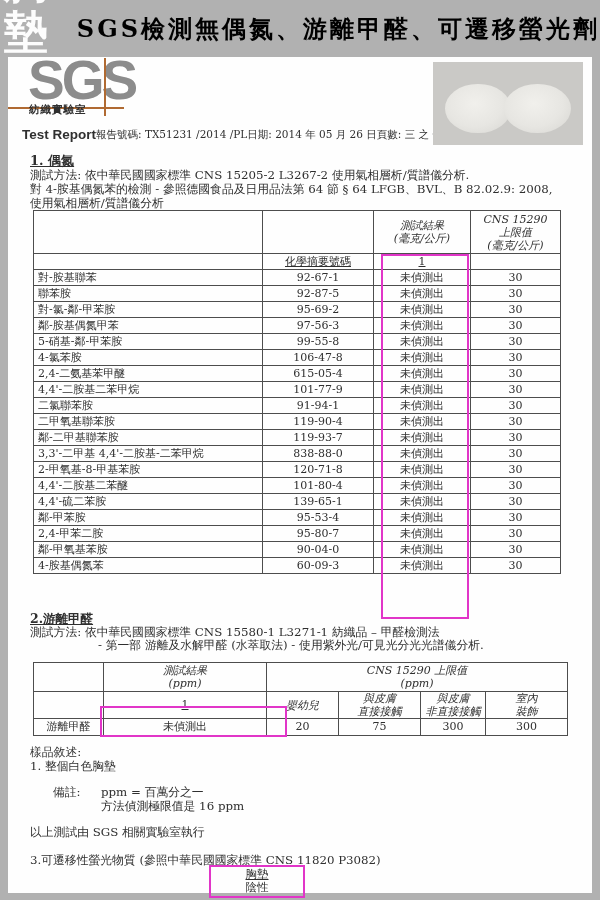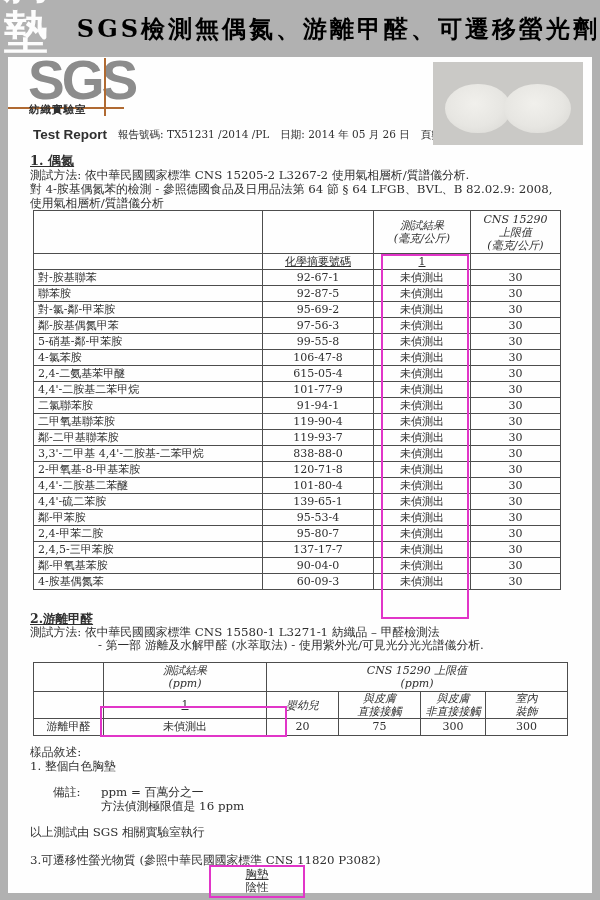--- a/index.html
+++ b/index.html
@@ -13,21 +13,21 @@
   #banner .sub{font-size:24px;font-weight:bold;color:#000000;letter-spacing:3px;line-height:30px;padding-bottom:13px;white-space:nowrap;}
 
   
   #page{left:8px;top:57px;width:584px;height:836px;background:#fefefe;position:absolute;}
 
   #sgs-logo{left:20px;top:-6px;font-family:"Liberation Sans",sans-serif;font-weight:bold;
             font-size:55px;letter-spacing:-3px;color:#8c8c8c;line-height:58px;}
   #logo-hline{left:0;top:50px;width:116px;height:2px;background:#b06a32;}
   #logo-vline{left:96px;top:1px;width:2px;height:58px;background:#b06a32;}
   #lab-name{left:21px;top:46px;font-size:10.5px;font-weight:bold;letter-spacing:1px;}
-  #report-line{left:25px;top:70px;font-size:10.5px;display:flex;gap:11px;align-items:center;white-space:nowrap;}
+  #report-line{left:14px;top:70px;font-size:10.5px;display:flex;align-items:center;white-space:nowrap;}
   #report-line .tr-label{font-family:"Liberation Sans",sans-serif;font-weight:bold;font-size:13.5px;}
 
   
   #photo{left:425px;top:5px;width:150px;height:83px;background:#cac9c6;overflow:hidden;}
   .pad{position:absolute;border-radius:50%;
        background:radial-gradient(ellipse at 45% 40%, #f1f0ec 0%, #e7e6e2 55%, #d6d5d1 100%);}
   #pad-left{left:8%;top:26%;width:44%;height:60%;}
   #pad-right{left:47%;top:26%;width:45%;height:60%;}
 
   .heading{font-size:13px;font-weight:bold;text-decoration:underline;}
@@ -208,26 +208,20 @@
           <td>未偵測出</td>
           <td>30</td>
         </tr>
         <tr>
           <td class="left">2,4-甲苯二胺</td>
           <td>95-80-7</td>
           <td>未偵測出</td>
           <td>30</td>
         </tr>
         <tr>
-          <td class="left">2,4,5-三甲苯胺</td>
-          <td>137-17-7</td>
-          <td>未偵測出</td>
-          <td>30</td>
-        </tr>
-        <tr>
           <td class="left">鄰-甲氧基苯胺</td>
           <td>90-04-0</td>
           <td>未偵測出</td>
           <td>30</td>
         </tr>
         <tr>
           <td class="left">4-胺基偶氮苯</td>
           <td>60-09-3</td>
           <td>未偵測出</td>
           <td>30</td>

